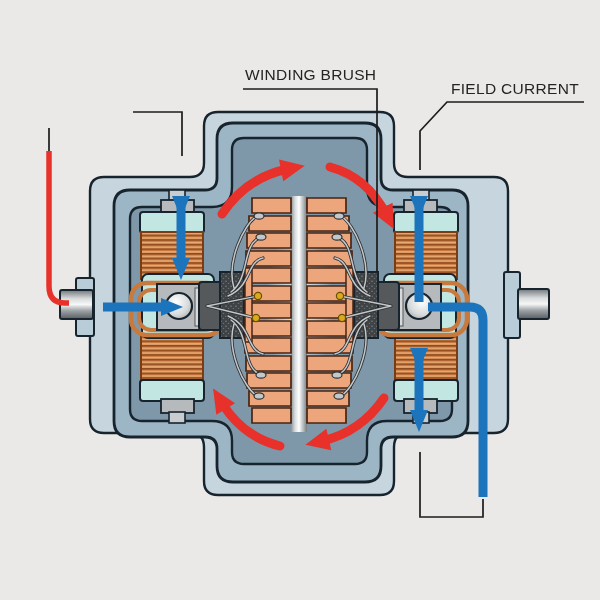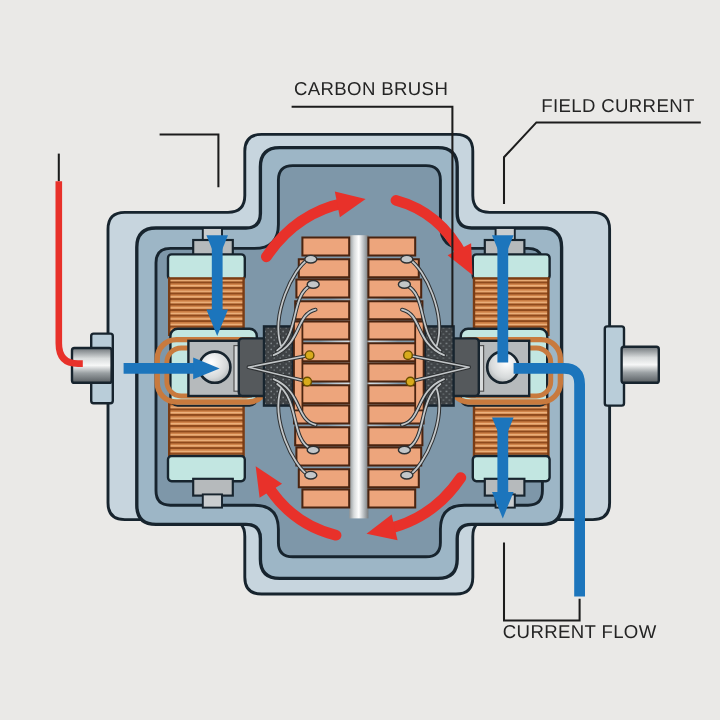--- a/index.html
+++ b/index.html
@@ -138,16 +138,15 @@
   <g fill="none" stroke="#1c1c1c" stroke-width="1.7">
     <path d="M133 112 H182 V156"></path>
     <path d="M243 89 H377 V272"></path>
     <path d="M584 102 H447 L420 131 V170"></path>
     <path d="M420 452 V517 H483 V499"></path>
     <path d="M49 128 V151"></path>
   </g>
   <path d="M49 151 V286 Q49 303 65 303 H69" fill="none" stroke="#e8312a" stroke-width="5.5"></path>
 </svg>
 
-<div class="lbl" style="left:245px;top:66px">CARBON BRUSH</div>
+<div class="lbl" style="left:245px;top:66px">WINDING BRUSH</div>
 <div class="lbl" style="left:451px;top:80px">FIELD CURRENT</div>
-<div class="lbl" style="left:419px;top:519px">CURRENT FLOW</div>
 </div>
 
 </body></html>

